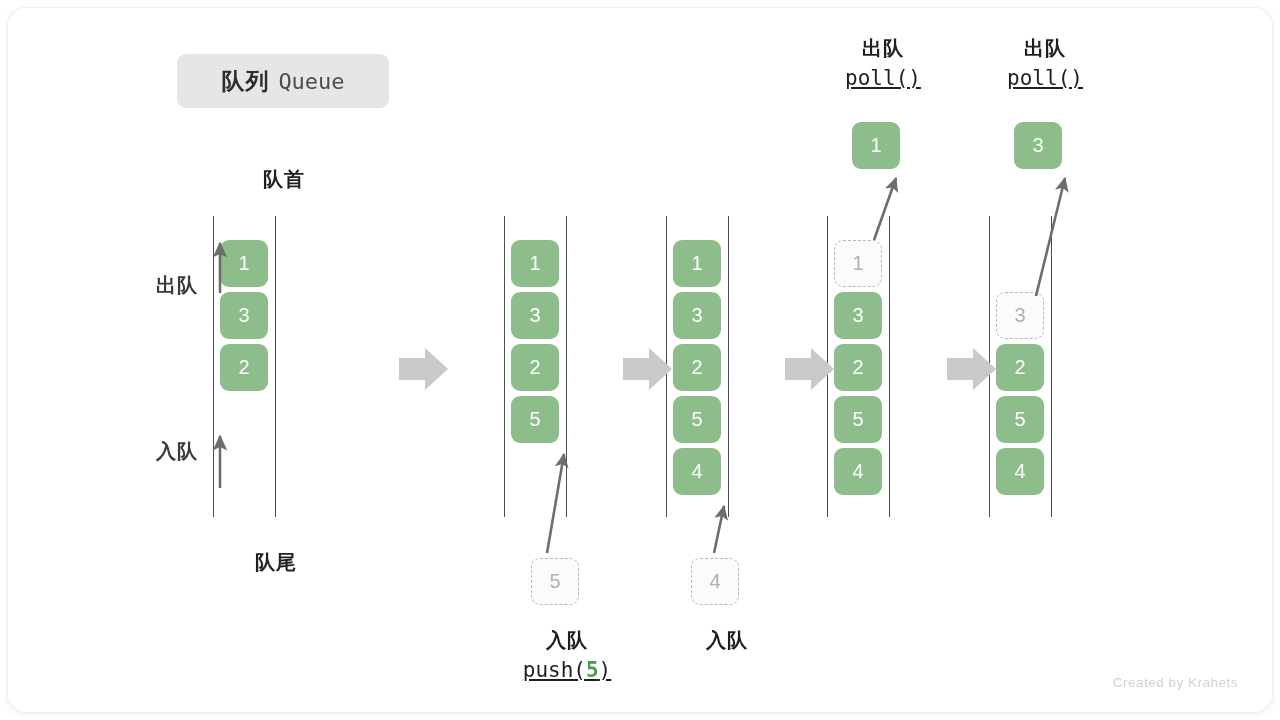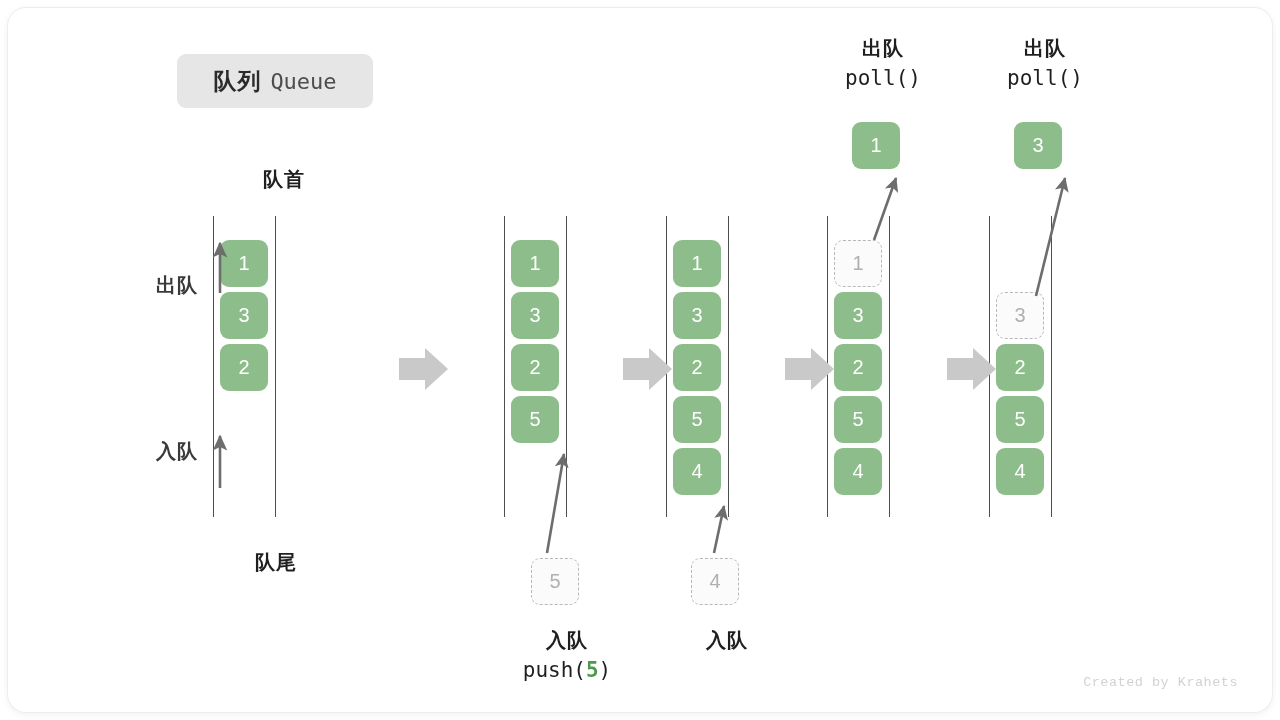--- a/index.html
+++ b/index.html
@@ -25,21 +25,21 @@
     border-radius: 18px;
     box-shadow: 0 0 0 1px #ededed, 0 2px 8px rgba(0,0,0,0.07);
     overflow: hidden;
   }
 
   .abs { position: absolute; }
 
   
   #title-badge {
     left: 169px; top: 46px;
-    width: 196px; height: 54px;
+    width: 212px; height: 54px;
     background: #e6e6e6;
     border-radius: 9px;
     display: flex;
     align-items: center;
     justify-content: center;
     gap: 9px;
   }
   #title-badge .cn {
     font-size: 23px;
     font-weight: bold;
@@ -138,29 +138,30 @@
     font-size: 20px;
     font-weight: bold;
     color: #1f1f1f;
     letter-spacing: 1px;
   }
   .op-label .code {
     display: block;
     font-family: "DejaVu Sans Mono", "Liberation Mono", monospace;
     font-size: 21px;
     color: #1f1f1f;
+    text-decoration: underline;
   }
   .op-label .code .arg { color: #4c9a4c; font-weight: bold; }
 
   
   #watermark {
     position: absolute;
     right: 34px;
     bottom: 22px;
-    font-family: Liberation Mono, monospace;
+    font-family: Liberation Sans, sans-serif;
     font-size: 13.5px;
     color: #d2d2d2;
     letter-spacing: 0.5px;
   }
 
   svg.overlay {
     position: absolute;
     left: 0; top: 0;
     width: 1264px; height: 704px;
     pointer-events: none;

